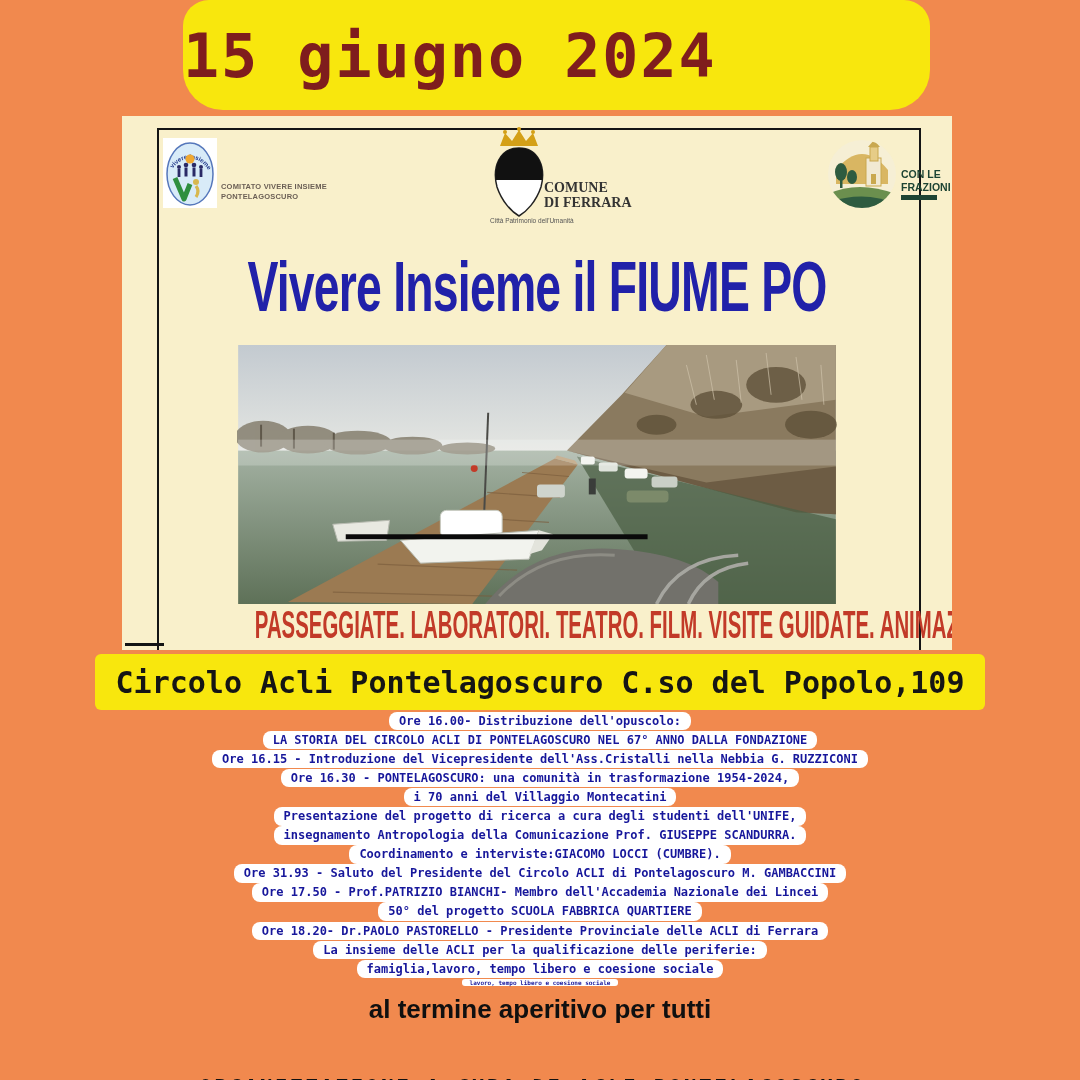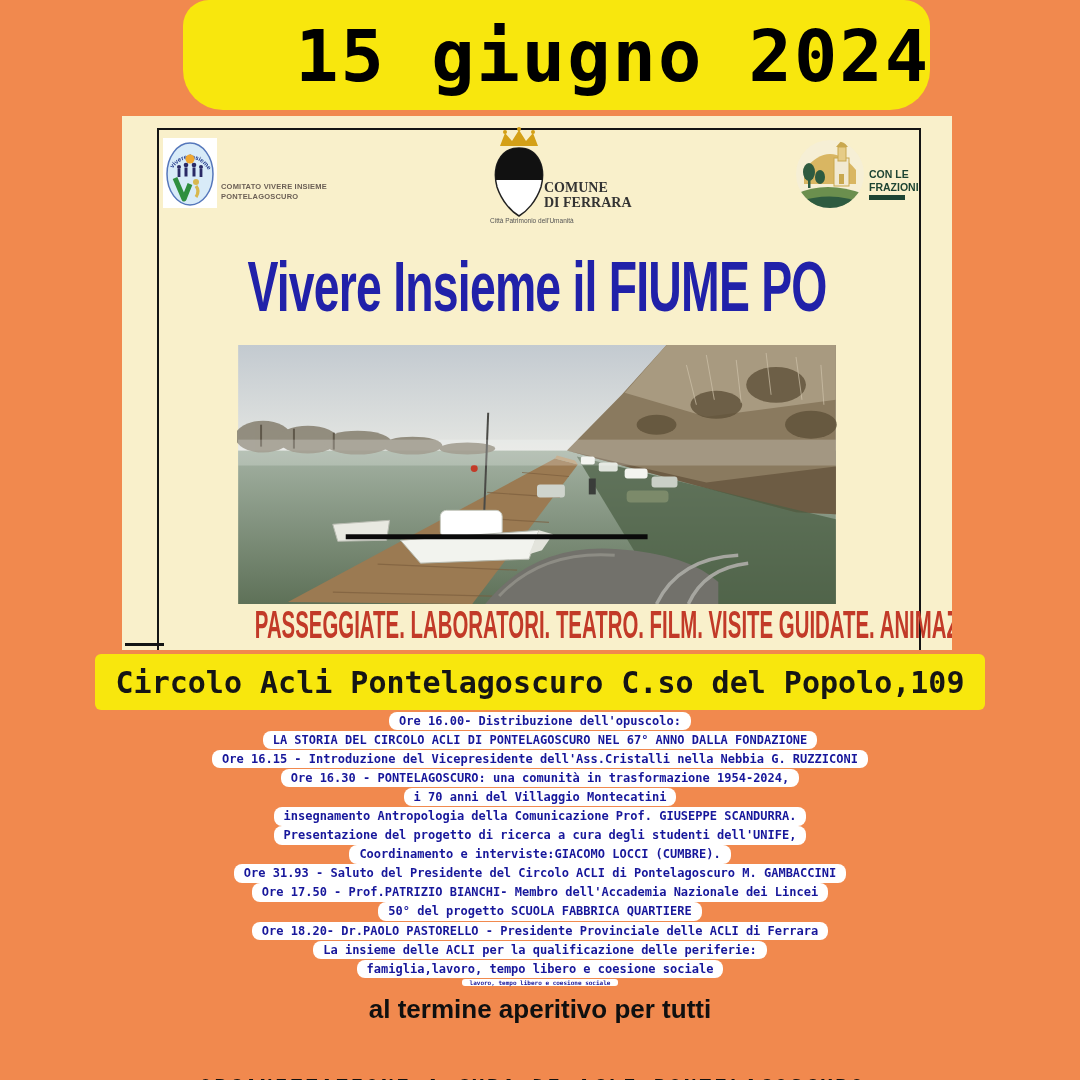--- a/index.html
+++ b/index.html
@@ -2,37 +2,37 @@
 <html><head>
 <meta charset="utf-8">
 <style>
   html,body{margin:0;padding:0;}
   body{background:#222;font-family:"Liberation Sans",sans-serif;}
   .canvas{position:relative;width:1080px;height:1080px;overflow:hidden;background:#F1894E;}
 
   
   .date-banner{position:absolute;left:183px;top:0;width:747px;height:110px;
     background:#F8E70D;border-radius:26px 26px 40px 40px;}
-  .date-banner span{display:block;width:100%;text-align:right;line-height:112px;
-    font-family:"DejaVu Sans Mono",monospace;font-weight:bold;font-size:72px;
-    letter-spacing:2px;color:#000000;white-space:nowrap;}
+  .date-banner span{display:block;width:100%;text-align:left;line-height:112px;
+    font-family:"DejaVu Sans Mono",monospace;font-weight:bold;font-size:60px;
+    letter-spacing:2px;color:#7f1d1d;white-space:nowrap;}
 
   
   .poster{position:absolute;left:122px;top:116px;width:830px;height:534px;
     background:#F9F0CB;overflow:hidden;}
   .frame{position:absolute;left:35px;top:12px;right:31px;bottom:-12px;
     border:2.5px solid #141414;}
   .frame-fragment{position:absolute;left:3px;top:527px;width:39px;height:3px;background:#141414;}
 
   
   .logo-vivere{position:absolute;left:41px;top:22px;width:54px;height:70px;background:#fff;}
   .comitato-label{position:absolute;left:99px;top:66px;width:120px;
     font-size:7.5px;font-weight:bold;color:#6b5f55;line-height:9.5px;letter-spacing:.2px;}
   .logo-ferrara{position:absolute;left:360px;top:10px;width:150px;height:100px;}
-  .logo-frazioni{position:absolute;left:672px;top:20px;width:125px;height:80px;}
+  .logo-frazioni{position:absolute;left:704px;top:20px;width:125px;height:80px;}
 
   .poster-title{position:absolute;left:0;right:0;top:136px;text-align:center;
     font-weight:bold;font-size:58px;color:#2121A9;white-space:nowrap;
     transform:scale(0.80,1.22);transform-origin:50% 50%;
     text-shadow:0 0 2px #F9F0CB;letter-spacing:-1px;}
 
   .photo{position:absolute;left:115px;top:229px;width:600px;height:259px;}
 
   .tagline{position:absolute;left:0;right:0;top:492px;text-align:center;
     font-weight:bold;font-size:30px;color:#C23A28;white-space:nowrap;
@@ -232,22 +232,22 @@
   <div class="address-bar">
     <span>Circolo Acli Pontelagoscuro C.so del Popolo,109</span>
   </div>
 
   <div class="schedule">
     <div class="pill">Ore 16.00- Distribuzione dell'opuscolo:</div>
     <div class="pill">LA STORIA DEL CIRCOLO ACLI DI PONTELAGOSCURO NEL 67° ANNO DALLA FONDAZIONE</div>
     <div class="pill">Ore 16.15 - Introduzione del Vicepresidente dell'Ass.Cristalli nella Nebbia G. RUZZICONI</div>
     <div class="pill">Ore 16.30 - PONTELAGOSCURO: una comunità in trasformazione 1954-2024,</div>
     <div class="pill">i 70 anni del Villaggio Montecatini</div>
+    <div class="pill">Presentazione del progetto di ricerca a cura degli studenti dell'UNIFE,</div>
     <div class="pill">insegnamento Antropologia della Comunicazione Prof. GIUSEPPE SCANDURRA.</div>
-    <div class="pill">Presentazione del progetto di ricerca a cura degli studenti dell'UNIFE,</div>
     <div class="pill">Coordinamento e interviste:GIACOMO LOCCI (CUMBRE).</div>
     <div class="pill">Ore 31.93 - Saluto del Presidente del Circolo ACLI di Pontelagoscuro M. GAMBACCINI</div>
     <div class="pill">Ore 17.50 - Prof.PATRIZIO BIANCHI- Membro dell'Accademia Nazionale dei Lincei</div>
     <div class="pill">50° del progetto SCUOLA FABBRICA QUARTIERE</div>
     <div class="pill">Ore 18.20- Dr.PAOLO PASTORELLO - Presidente Provinciale delle ACLI di Ferrara</div>
     <div class="pill">La insieme delle ACLI per la qualificazione delle periferie:</div>
     <div class="pill">famiglia,lavoro, tempo libero e coesione sociale</div>
     <div class="pill fine">lavoro, tempo libero e coesione sociale</div>
   </div>
 

